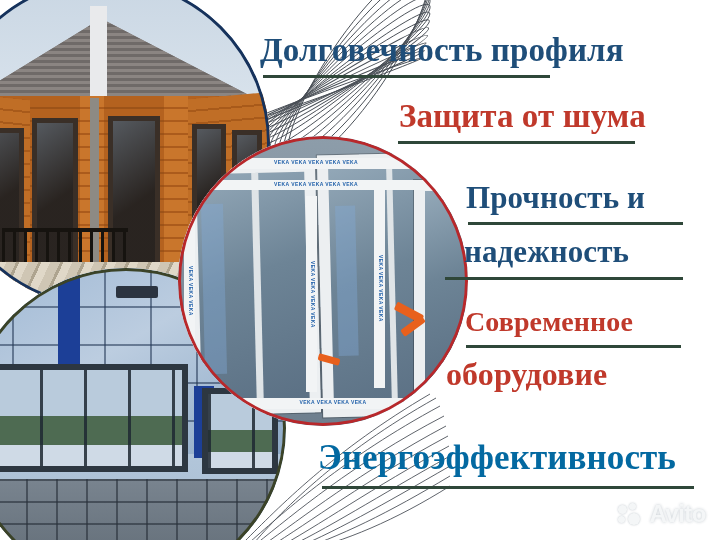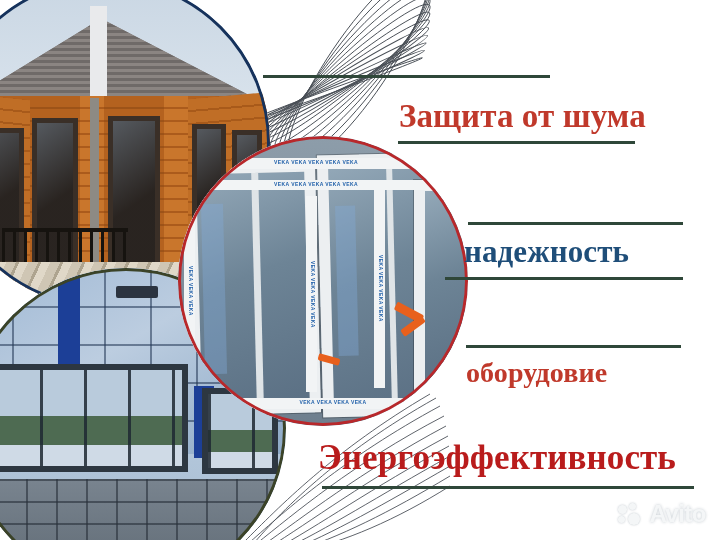--- a/index.html
+++ b/index.html
@@ -185,21 +185,21 @@
 
   #hl-3 { left:466px; top:182px; font-size:31px; }
   #rule-3 { left:468px; top:222px; width:215px; }
 
   #hl-4 { left:464px; top:236px; font-size:31px; }
   #rule-4 { left:445px; top:277px; width:238px; }
 
   #hl-5 { left:465px; top:307px; font-size:28px; }
   #rule-5 { left:466px; top:345px; width:215px; }
 
-  #hl-6 { left:466px; top:358px; font-size:28px; }
+  #hl-6 { left:446px; top:358px; font-size:32px; }
 
   #hl-7 { left:318px; top:440px; font-size:35px; }
   #rule-7 { left:322px; top:486px; width:372px; }
 
   
   #avito-watermark {
     position:absolute;
     right:14px; bottom:14px;
     z-index:11;
     display:flex;
@@ -327,35 +327,38 @@
       <path d="M22 154 C 62 126, 120 80, 206 34"></path>
       <path d="M28 156 C 70 130, 126 88, 208 44"></path>
       <path d="M34 158 C 78 134, 132 96, 209 54"></path>
       <path d="M40 159 C 86 138, 138 104, 210 64"></path>
       <path d="M46 160 C 92 142, 144 112, 210 74"></path>
       <path d="M52 160 C 98 146, 150 120, 210 84"></path>
       <path d="M58 160 C 104 150, 156 128, 210 94"></path>
     </g>
   </svg>
 
+  <div class="headline blue" id="hl-1" style="color: rgb(31, 78, 121);">Долговечность профиля</div>
   <div class="rule" id="rule-1" style="background: rgb(47, 71, 57);"></div>
 
   <div class="headline red" id="hl-2" style="color: rgb(192, 57, 43);">Защита от шума</div>
   <div class="rule" id="rule-2" style="background: rgb(47, 71, 57);"></div>
 
+  <div class="headline blue" id="hl-3" style="color: rgb(31, 78, 121);">Прочность и</div>
   <div class="rule" id="rule-3" style="background: rgb(47, 71, 57);"></div>
 
   <div class="headline blue" id="hl-4" style="color: rgb(31, 78, 121);">надежность</div>
   <div class="rule" id="rule-4" style="background: rgb(47, 71, 57);"></div>
 
+  <div class="headline red" id="hl-5" style="color: rgb(192, 57, 43);">Современное</div>
   <div class="rule" id="rule-5" style="background: rgb(47, 71, 57);"></div>
 
   <div class="headline red" id="hl-6" style="color: rgb(192, 57, 43);">оборудовие</div>
 
-  <div class="headline blue" id="hl-7" style="color: #b91c1c;">Энергоэффективность</div>
+  <div class="headline blue" id="hl-7" style="color: #0369a1;">Энергоэффективность</div>
   <div class="rule" id="rule-7" style="background: rgb(47, 71, 57);"></div>
 
   <div id="avito-watermark">
     <span class="av-dots">
       <i></i>
         <i></i>
         <i></i>
         <i></i>
     </span>
     <span class="av-text" style="color: rgb(244, 246, 247);">Avito</span>

